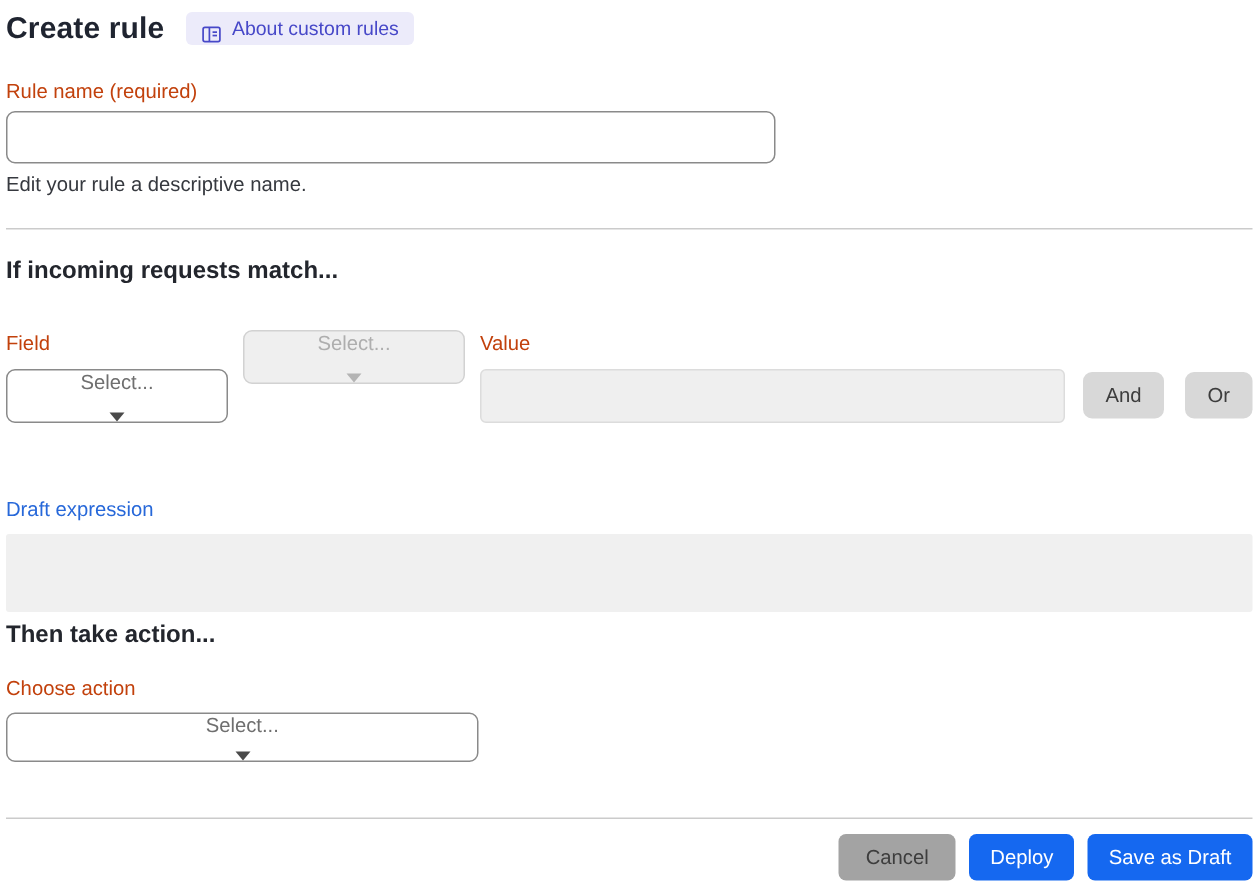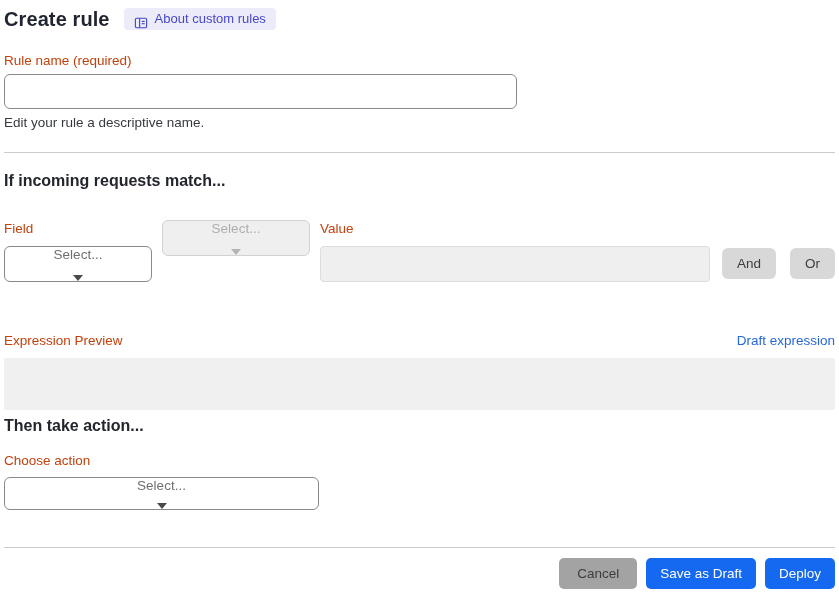--- a/index.html
+++ b/index.html
@@ -218,33 +218,32 @@
     <div class="cond-col col-value">
       <label class="field-label">Value</label>
       <input class="text-input value-input" type="text" disabled="" value="" style="">
     </div>
 
     <button class="logic-btn and-btn">And</button>
     <button class="logic-btn or-btn">Or</button>
   </div>
 
   <div class="expr-header">
-    <span class="field-label">Expression Preview</span>
     <a class="link">Draft expression</a>
   </div>
   <div class="expr-box"></div>
 
   <h2 class="section-heading action-heading">Then take action...</h2>
   <label class="field-label choose-label">Choose action</label>
   <div class="select action-select">
     <span class="placeholder">Select...</span>
     <span class="caret"></span>
   </div>
 
   <hr class="divider footer-divider">
 
   <div class="footer">
     <button class="btn btn-gray">Cancel</button>
+    <button class="btn btn-blue">Deploy</button>
     <button class="btn btn-blue">Save as Draft</button>
-    <button class="btn btn-blue">Deploy</button>
   </div>
 
 </div>
 
 </body></html>

